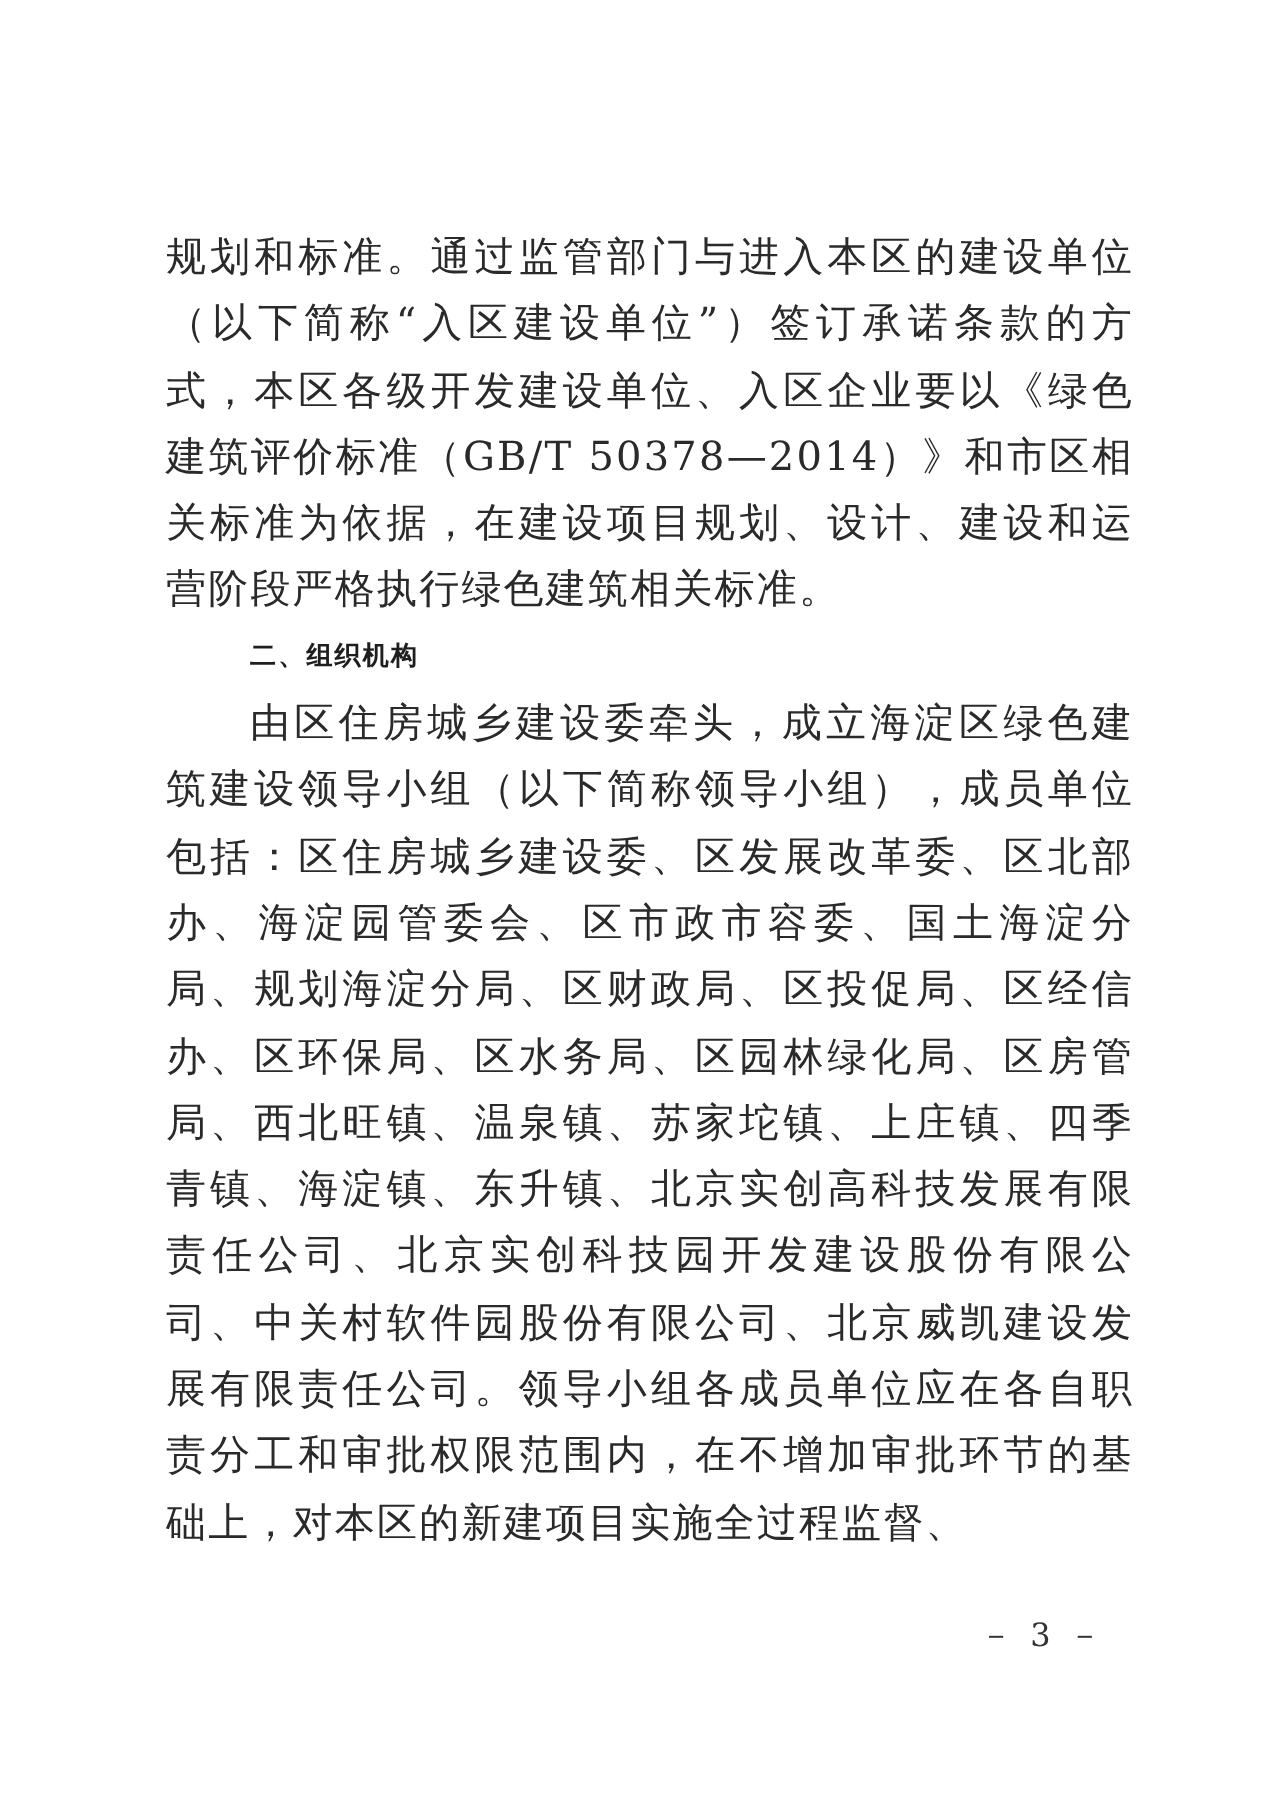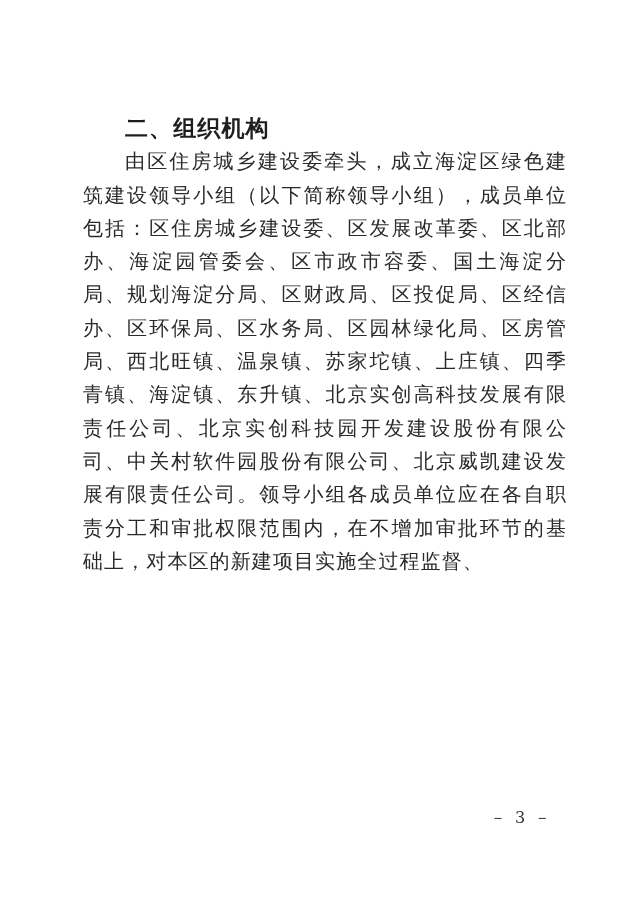--- a/index.html
+++ b/index.html
@@ -16,32 +16,33 @@
       line-height: 33.3px;
       letter-spacing: 1.1px;
     }
     .para { margin: 0; text-align: justify; text-align-last: left; word-break: break-all; }
     .indent { text-indent: 42px; }
     .heading {
       margin: 0;
       text-indent: 42px;
       font-family: "DejaVu Sans", "Liberation Sans", sans-serif;
       font-weight: bold;
-      font-size: 23px;
+      font-size: 13px;
       color: #1e1e1e;
     }
     .page-number {
       position: absolute; left: 490px; top: 808px;
       font-family: "DejaVu Serif", "Liberation Serif", serif;
       font-size: 16px; color: #333;
       letter-spacing: 2px;
     }
   </style>
 </head>
 <body>
 
 <div class="page">
   <div class="content">
+    <p class="para">规划和标准。通过监管部门与进入本区的建设单位（以下简称“入区建设单位”）签订承诺条款的方式，本区各级开发建设单位、入区企业要以《绿色建筑评价标准（GB/T 50378—2014）》和市区相关标准为依据，在建设项目规划、设计、建设和运营阶段严格执行绿色建筑相关标准。</p>
     <p class="heading">二、组织机构</p>
     <p class="para indent">由区住房城乡建设委牵头，成立海淀区绿色建筑建设领导小组（以下简称领导小组），成员单位包括：区住房城乡建设委、区发展改革委、区北部办、海淀园管委会、区市政市容委、国土海淀分局、规划海淀分局、区财政局、区投促局、区经信办、区环保局、区水务局、区园林绿化局、区房管局、西北旺镇、温泉镇、苏家坨镇、上庄镇、四季青镇、海淀镇、东升镇、北京实创高科技发展有限责任公司、北京实创科技园开发建设股份有限公司、中关村软件园股份有限公司、北京威凯建设发展有限责任公司。领导小组各成员单位应在各自职责分工和审批权限范围内，在不增加审批环节的基础上，对本区的新建项目实施全过程监督、</p>
   </div>
   <div class="page-number">－ 3 －</div>
 </div>
 
 </body></html>

